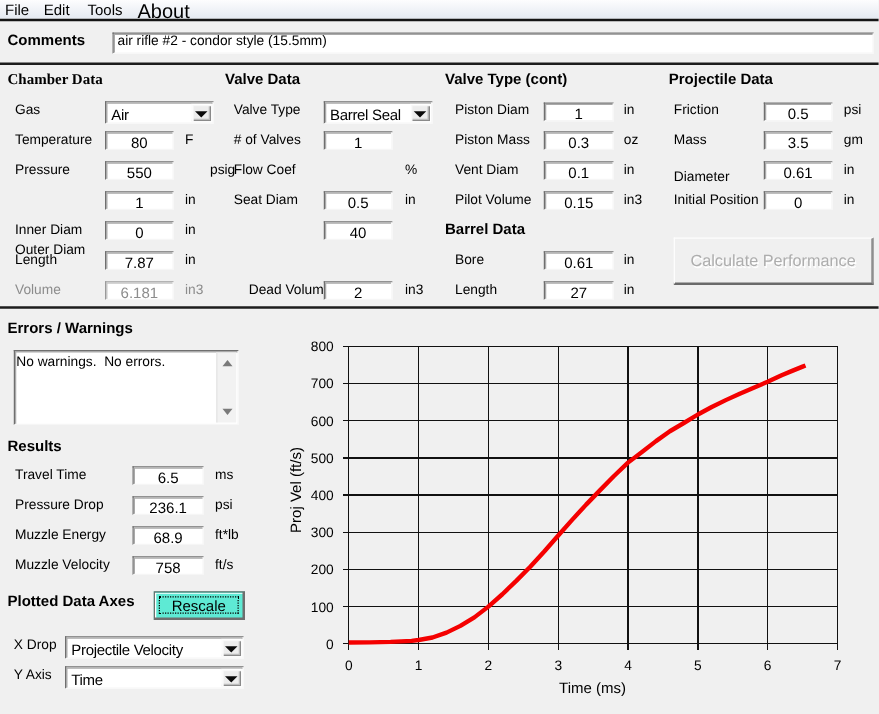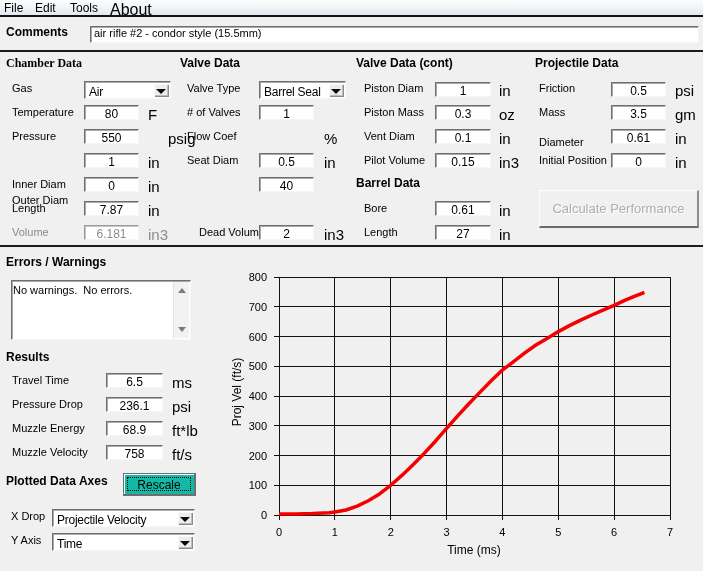--- a/index.html
+++ b/index.html
@@ -1,21 +1,21 @@
 <!DOCTYPE html>
 <html><head>
 <meta charset="utf-8">
 <style>
   * { margin:0; padding:0; box-sizing:border-box; }
   html,body { width:703px; height:571px; background:#f0f0f0;
     font-family:"Liberation Sans", sans-serif; overflow:hidden; position:relative; }
   .abs { position:absolute; }
   .hd { position:absolute; font-size:12px; font-weight:bold; color:#000; white-space:nowrap; }
   .lb { position:absolute; font-size:11px; color:#000; white-space:nowrap; }
-  .un { position:absolute; font-size:15px; color:#000; white-space:nowrap; }
+  .un { position:absolute; font-size:11px; color:#000; white-space:nowrap; }
   .fld { position:absolute; background:#fff; height:15px; font-size:12px; color:#000;
     text-align:center; line-height:17px;
     border:1px solid; border-color:#6f6f6f #f6f6f6 #f6f6f6 #6f6f6f;
     box-shadow: inset 1px 1px 0 #a9a9a9; }
   .fld.dis { color:#8c8c8c; border-color:#9a9a9a #f6f6f6 #f6f6f6 #9a9a9a; box-shadow: inset 1px 1px 0 #c6c6c6; }
   .gray { color:#8c8c8c !important; }
   .dd { position:absolute; background:#fff; height:18px; font-size:12px; letter-spacing:-0.25px; color:#000;
     line-height:20px; padding-left:4px;
     border:1px solid; border-color:#6f6f6f #f6f6f6 #f6f6f6 #6f6f6f;
     box-shadow: inset 1px 1px 0 #a9a9a9; }
@@ -35,21 +35,21 @@
 <div class="abs" style="left:35px;top:1px;font-size:12px;">Edit</div>
 <div class="abs" style="left:70px;top:1px;font-size:12px;">Tools</div>
 <div class="abs" style="left:110px;top:1px;font-size:16px;">About</div>
 
 <div class="hd" style="left:6px;top:25px;">Comments</div>
 <div class="fld" style="left:90px;top:26px;width:609px;height:17px;text-align:left;padding-left:3px;line-height:13px;font-size:11px;">air rifle #2 - condor style (15.5mm)</div>
 <div class="sep" style="top:50px;"></div>
 
 <div class="hd" style="left:6px;top:56px;font-family:Liberation Serif, serif;">Chamber Data</div>
 <div class="hd" style="left:180px;top:56px;">Valve Data</div>
-<div class="hd" style="left:356px;top:56px;">Valve Data (cont)</div>
+<div class="hd" style="left:356px;top:56px;">Valve Type (cont)</div>
 <div class="hd" style="left:535px;top:56px;">Projectile Data</div>
 <div class="hd" style="left:356px;top:176px;">Barrel Data</div>
 
 <div class="lb" style="left:12px;top:82px;">Gas</div>
 <div class="dd" style="left:84px;top:81px;width:87px;">Air<span class="ddb"></span></div>
 <div class="lb" style="left:12px;top:106px;">Temperature</div>
 <div class="fld" style="left:84px;top:105px;width:55px;">80</div>
 <div class="un" style="left:148px;top:106px;">F</div>
 <div class="lb" style="left:12px;top:130px;">Pressure</div>
 <div class="fld" style="left:84px;top:129px;width:55px;">550</div>
@@ -137,21 +137,21 @@
 <div class="fld" style="left:106px;top:397px;width:57px;">236.1</div>
 <div class="un" style="left:172px;top:398px;">psi</div>
 <div class="lb" style="left:12px;top:422px;">Muzzle Energy</div>
 <div class="fld" style="left:106px;top:421px;width:57px;">68.9</div>
 <div class="un" style="left:172px;top:422px;">ft*lb</div>
 <div class="lb" style="left:12px;top:446px;">Muzzle Velocity</div>
 <div class="fld" style="left:106px;top:445px;width:57px;">758</div>
 <div class="un" style="left:172px;top:446px;">ft/s</div>
 
 <div class="hd" style="left:6px;top:474px;">Plotted Data Axes</div>
-<div class="abs" style="left:123px;top:473px;width:73px;height:23px;background:#14b8a6;
+<div class="abs" style="left:123px;top:473px;width:73px;height:23px;background:#5eead4;
   border:1px solid #6e6e6e; border-bottom-width:2px; border-right-width:2px;
   box-shadow: inset 1px 1px 0 #fff;">
   <div style="position:absolute;left:3px;top:3px;right:3px;bottom:3px;border:1px dotted #000;
     font-size:12px;text-align:center;line-height:14px;">Rescale</div>
 </div>
 <div class="lb" style="left:11px;top:510px;">X Drop</div>
 <div class="dd" style="left:52px;top:509px;width:143px;">Projectile Velocity<span class="ddb"></span></div>
 <div class="lb" style="left:11px;top:534px;">Y Axis</div>
 <div class="dd" style="left:52px;top:533px;width:143px;">Time<span class="ddb"></span></div>
 

